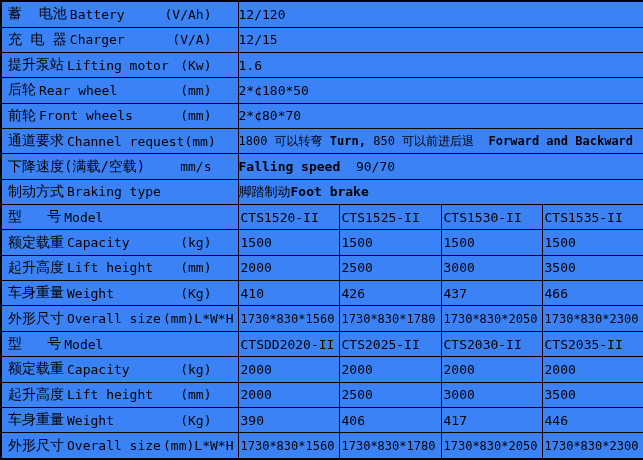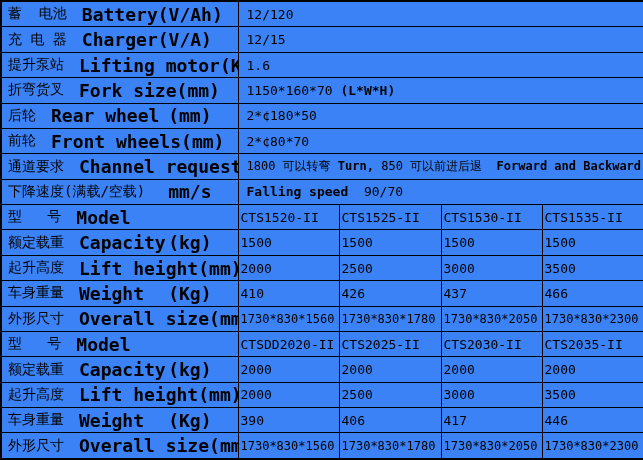--- a/index.html
+++ b/index.html
@@ -9,25 +9,25 @@
   }
   table.spec{
     width:643px;height:460px;border-collapse:collapse;table-layout:fixed;
     border:2px solid #000000;
   }
   td{
     border:1px solid #000000;padding:0;vertical-align:middle;overflow:hidden;
   }
   .lf{display:flex;align-items:center;padding:0 4px 0 6px;}
   .zh{font-size:14px;white-space:pre;}
-  .en{font-size:18px;font-weight:bold;white-space:pre;margin-left:15px;}
+  .en{font-size:13px;font-weight:normal;white-space:pre;margin-left:3px;}
   .spacer{flex:1 1 auto;min-width:0;}
-  .unit{font-size:18px;font-weight:bold;white-space:pre;margin-right:22px;flex:0 0 auto;}
+  .unit{font-size:13px;font-weight:normal;white-space:pre;margin-right:22px;flex:0 0 auto;}
   .unit.tight{margin-right:0;}
-  .value{padding-left:8px;font-size:13px;white-space:nowrap;}
+  .value{padding-left:0;font-size:13px;white-space:nowrap;}
   .value span{white-space:pre;}
   .value .b{font-weight:bold;}
   .cell{padding-left:2px;font-size:13px;white-space:nowrap;}
   .xs{font-size:12px;}
 </style>
 </head>
 <body>
 
 <div class="sheet">
 <table class="spec">
@@ -69,31 +69,20 @@
             <div class="lf">
               <span class="zh">提升泵站</span>
               <span class="en">Lifting motor</span>
               <span class="spacer"></span>
               <span class="unit">(Kw)</span>
             </div>
           </td>
     <td class="value" colspan="4"><span>1.6</span><span class="b"></span><span></span><span class="b"></span></td>
   </tr>
 
-  <tr>
-    <td>
-            <div class="lf">
-              <span class="zh">折弯货叉</span>
-              <span class="en">Fork size</span>
-              <span class="spacer"></span>
-              <span class="unit">(mm)</span>
-            </div>
-          </td>
-    <td class="value" colspan="4"><span>1150*160*70 </span><span class="b">(L*W*H)</span><span></span><span class="b"></span></td>
-  </tr>
 
 
   <tr>
     <td>
             <div class="lf">
               <span class="zh">后轮</span>
               <span class="en">Rear wheel</span>
               <span class="spacer"></span>
               <span class="unit">(mm)</span>
             </div>
@@ -131,20 +120,31 @@
             <div class="lf">
               <span class="zh">下降速度(满载/空载)</span>
               <span class="en"></span>
               <span class="spacer"></span>
               <span class="unit">mm/s</span>
             </div>
           </td>
     <td class="value" colspan="4"><span></span><span class="b">Falling speed</span><span>  90/70</span><span class="b"></span></td>
   </tr>
 
+  <tr>
+    <td>
+            <div class="lf">
+              <span class="zh">制动方式</span>
+              <span class="en">Braking type</span>
+              <span class="spacer"></span>
+              <span class="unit"></span>
+            </div>
+          </td>
+    <td class="value" colspan="4"><span>脚踏制动</span><span class="b">Foot brake</span><span></span><span class="b"></span></td>
+  </tr>
 
   <tr>
     <td>
             <div class="lf">
               <span class="zh">型   号</span>
               <span class="en">Model</span>
               <span class="spacer"></span>
               <span class="unit"></span>
             </div>
           </td>

